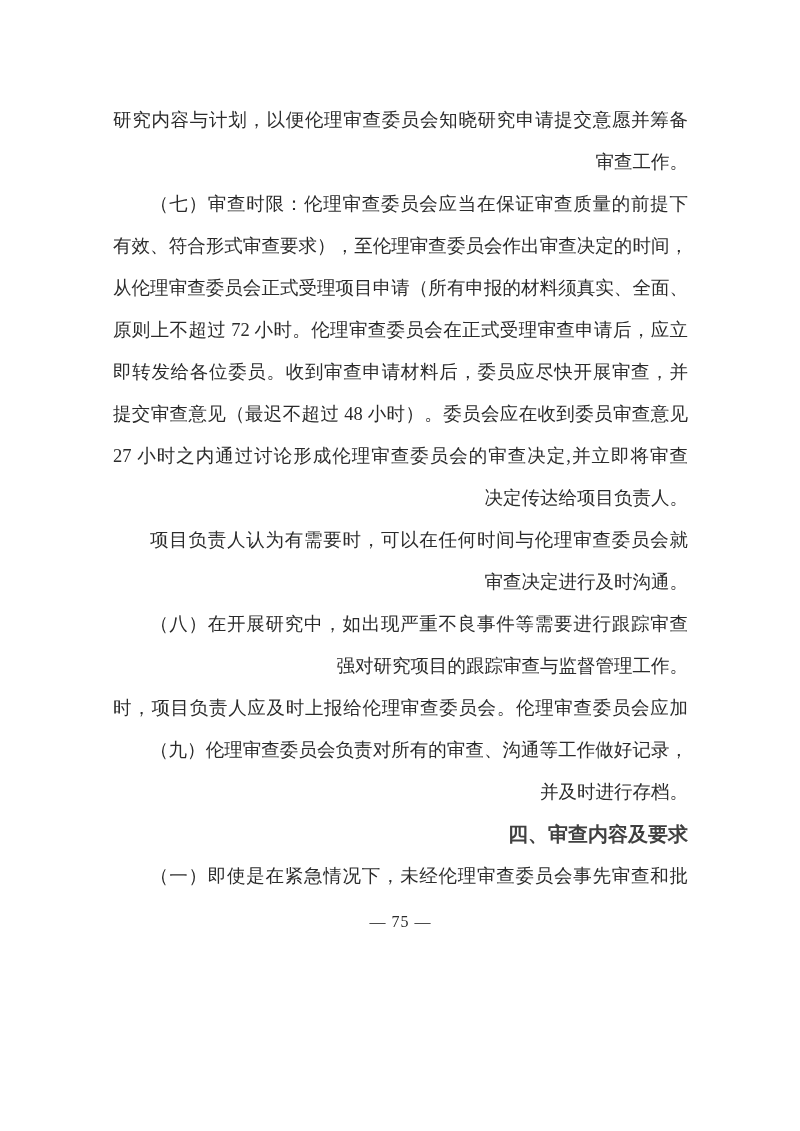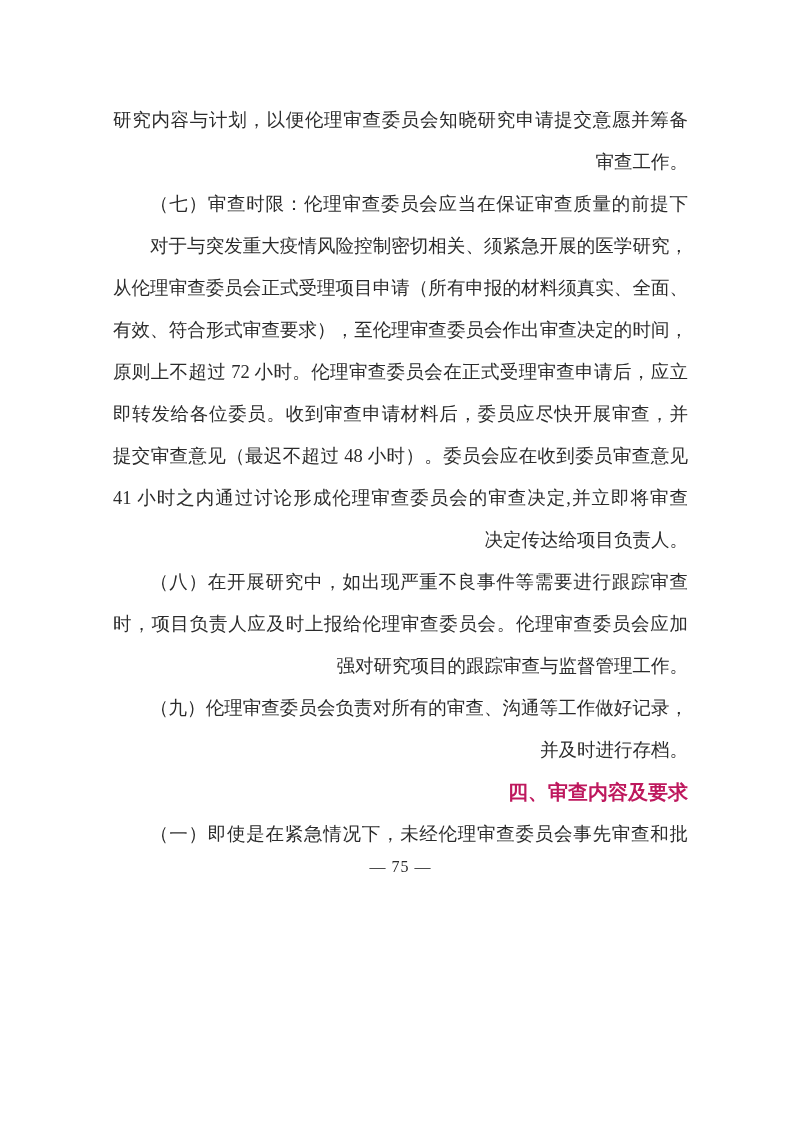--- a/index.html
+++ b/index.html
@@ -36,52 +36,54 @@
     text-align-last: justify;
     text-justify: inter-character;
   }
   .line.ind {
     padding-left: 37px;
   }
   .line.b {
     font-family: "Liberation Sans", "DejaVu Sans", sans-serif;
     font-weight: bold;
     font-size: 20px;
-    color: #be185d;
+    color: #404040;
   }
   .footer {
+    margin-top: 13px;
     text-align: center;
   }
   .page-number {
     font-family: "Liberation Serif", "DejaVu Serif", serif;
     font-size: 16px;
     line-height: 24px;
     color: #2b2b2b;
     letter-spacing: 1px;
   }
 </style>
 </head>
 <body>
 
 <main class="page">
   <section class="textblock" id="body-text">
       <div class="line j">研究内容与计划，以便伦理审查委员会知晓研究申请提交意愿并筹备</div>
       <div class="line">审查工作。</div>
       <div class="line j ind">（七）审查时限：伦理审查委员会应当在保证审查质量的前提下</div>
-      <div class="line j ind">对于与突发重大疫情风险控制密切相关、须紧急开展的医学研究，</div>
+      <div class="line j">有效、符合形式审查要求），至伦理审查委员会作出审查决定的时间，</div>
       <div class="line j">从伦理审查委员会正式受理项目申请（所有申报的材料须真实、全面、</div>
-      <div class="line j">有效、符合形式审查要求），至伦理审查委员会作出审查决定的时间，</div>
       <div class="line j">原则上不超过 72 小时。伦理审查委员会在正式受理审查申请后，应立</div>
       <div class="line j">即转发给各位委员。收到审查申请材料后，委员应尽快开展审查，并</div>
       <div class="line j">提交审查意见（最迟不超过 48 小时）。委员会应在收到委员审查意见</div>
-      <div class="line j">41 小时之内通过讨论形成伦理审查委员会的审查决定,并立即将审查</div>
+      <div class="line j">27 小时之内通过讨论形成伦理审查委员会的审查决定,并立即将审查</div>
       <div class="line">决定传达给项目负责人。</div>
+      <div class="line j ind">项目负责人认为有需要时，可以在任何时间与伦理审查委员会就</div>
+      <div class="line">审查决定进行及时沟通。</div>
       <div class="line j ind">（八）在开展研究中，如出现严重不良事件等需要进行跟踪审查</div>
+      <div class="line">强对研究项目的跟踪审查与监督管理工作。</div>
       <div class="line j">时，项目负责人应及时上报给伦理审查委员会。伦理审查委员会应加</div>
-      <div class="line">强对研究项目的跟踪审查与监督管理工作。</div>
       <div class="line j ind">（九）伦理审查委员会负责对所有的审查、沟通等工作做好记录，</div>
       <div class="line">并及时进行存档。</div>
       <div class="line ind b">四、审查内容及要求</div>
       <div class="line j ind">（一）即使是在紧急情况下，未经伦理审查委员会事先审查和批</div>
     </section>
   <div class="footer">
     <span class="page-number">— 75 —</span>
   </div>
 </main>
 

